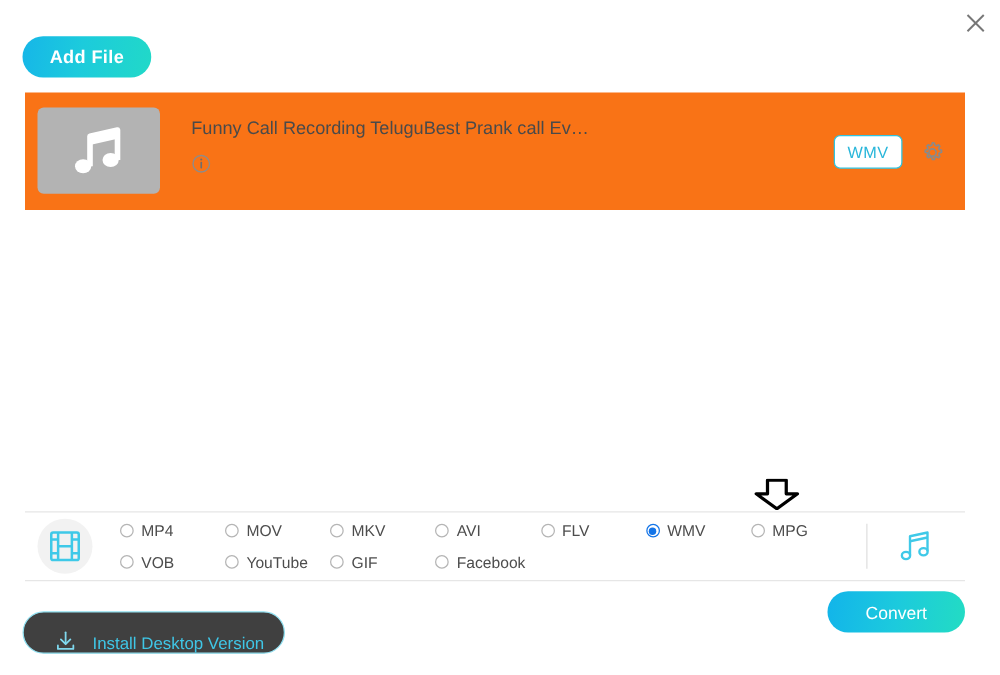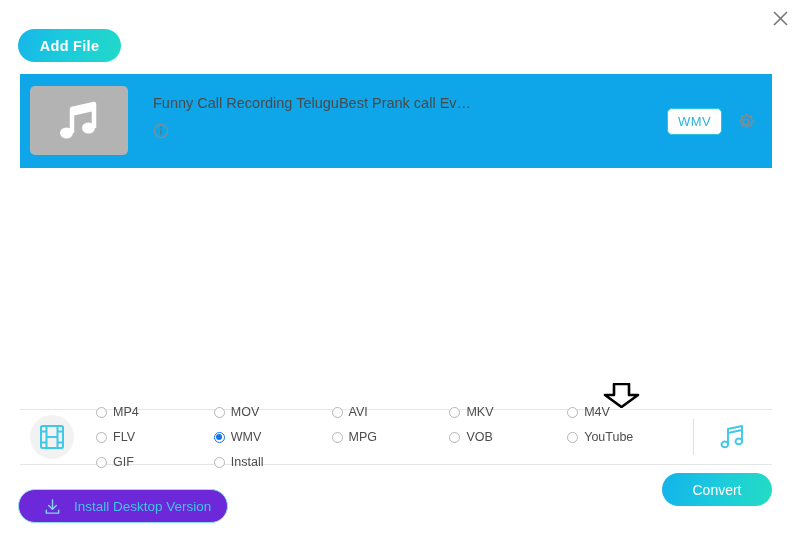--- a/index.html
+++ b/index.html
@@ -52,21 +52,21 @@
     user-select: none;
   }
 
   
   .file-panel {
     position: absolute;
     left: 20px;
     top: 74px;
     width: 752px;
     height: 94px;
-    background: #0ea5e9;
+    background: #f97316;
     box-sizing: border-box;
     text-decoration: underline;
   }
   .file-thumb {
     position: absolute;
     left: 10px;
     top: 12px;
     width: 98px;
     height: 69px;
     background: #b3b3b3;
@@ -154,21 +154,21 @@
     display: flex;
     align-items: center;
     justify-content: center;
     margin-left: 10px;
     flex: 0 0 auto;
     cursor: pointer;
   }
   .radio-grid {
     flex: 1 1 auto;
     display: grid;
-    grid-template-columns: repeat(5, 1fr);
+    grid-template-columns: repeat(7, 1fr);
     grid-auto-rows: 25px;
     align-content: center;
     margin-left: 22px;
     margin-right: 8px;
   }
   .radio-opt {
     display: flex;
     align-items: center;
     gap: 6px;
     cursor: pointer;
@@ -224,23 +224,23 @@
 
   
   .install-btn {
     position: absolute;
     left: 18px;
     top: 489px;
     width: 210px;
     height: 34px;
     border: 1px solid #8fdff0;
     border-radius: 17px;
-    background: #6d28d9;
-    display: flex;
-    align-items: center;
+    background: #404040;
+    display: flex;
+    align-items: flex-end;
     cursor: pointer;
     box-sizing: border-box;
   }
   .install-icon {
     margin-left: 24px;
     margin-right: 12px;
     width: 19px;
     height: 19px;
     flex: 0 0 auto;
   }
@@ -341,32 +341,28 @@
     <div class="radio-opt">
       <span class="radio-mark"></span>
       <span class="radio-label">MP4</span>
     </div>
     <div class="radio-opt">
       <span class="radio-mark"></span>
       <span class="radio-label">MOV</span>
     </div>
     <div class="radio-opt">
       <span class="radio-mark"></span>
+      <span class="radio-label">MKV</span>
+    </div>
+    <div class="radio-opt">
+      <span class="radio-mark"></span>
       <span class="radio-label">AVI</span>
     </div>
     <div class="radio-opt">
       <span class="radio-mark"></span>
-      <span class="radio-label">MKV</span>
-    </div>
-    <div class="radio-opt">
-      <span class="radio-mark"></span>
-      <span class="radio-label">M4V</span>
-    </div>
-    <div class="radio-opt">
-      <span class="radio-mark"></span>
       <span class="radio-label">FLV</span>
     </div>
     <div class="radio-opt selected">
       <span class="radio-mark"></span>
       <span class="radio-label">WMV</span>
     </div>
 
     <div class="radio-opt">
       <span class="radio-mark"></span>
       <span class="radio-label">MPG</span>
@@ -378,21 +374,21 @@
     <div class="radio-opt">
       <span class="radio-mark"></span>
       <span class="radio-label">YouTube</span>
     </div>
     <div class="radio-opt">
       <span class="radio-mark"></span>
       <span class="radio-label">GIF</span>
     </div>
     <div class="radio-opt">
       <span class="radio-mark"></span>
-      <span class="radio-label">Install</span>
+      <span class="radio-label">Facebook</span>
     </div>
   </div>
 
   <div class="strip-divider"></div>
 
   <div class="audio-icon-btn">
     <svg width="28" height="26" viewBox="0 0 28 26">
       <g fill="none" stroke="#3fc9e8" stroke-width="1.9" stroke-linejoin="round">
         <path d="M9 20 V5 L23 2 V17"></path>
         <line x1="9" y1="9" x2="23" y2="6"></line>

